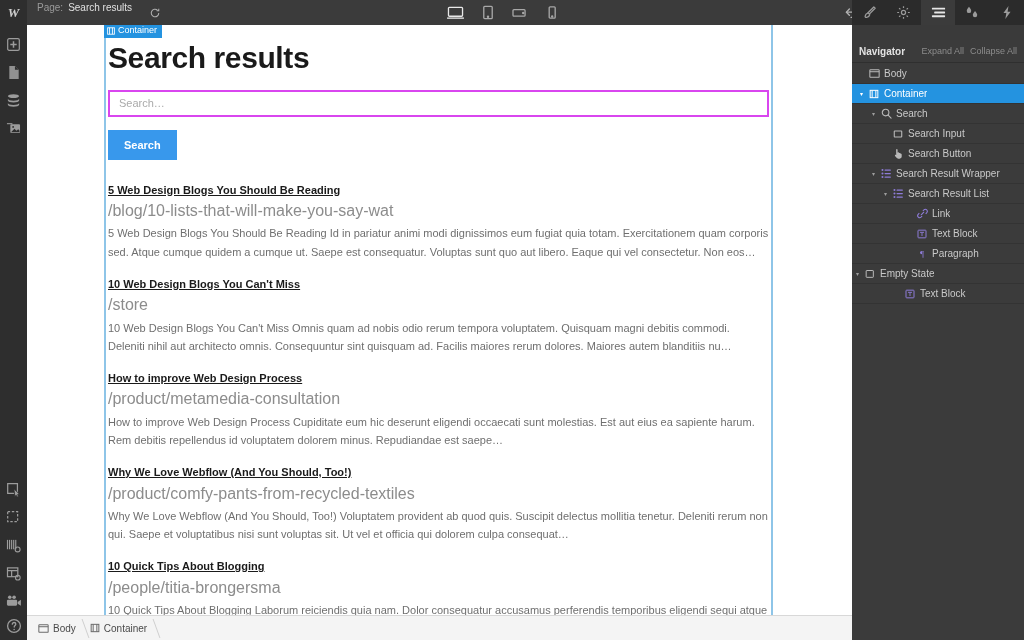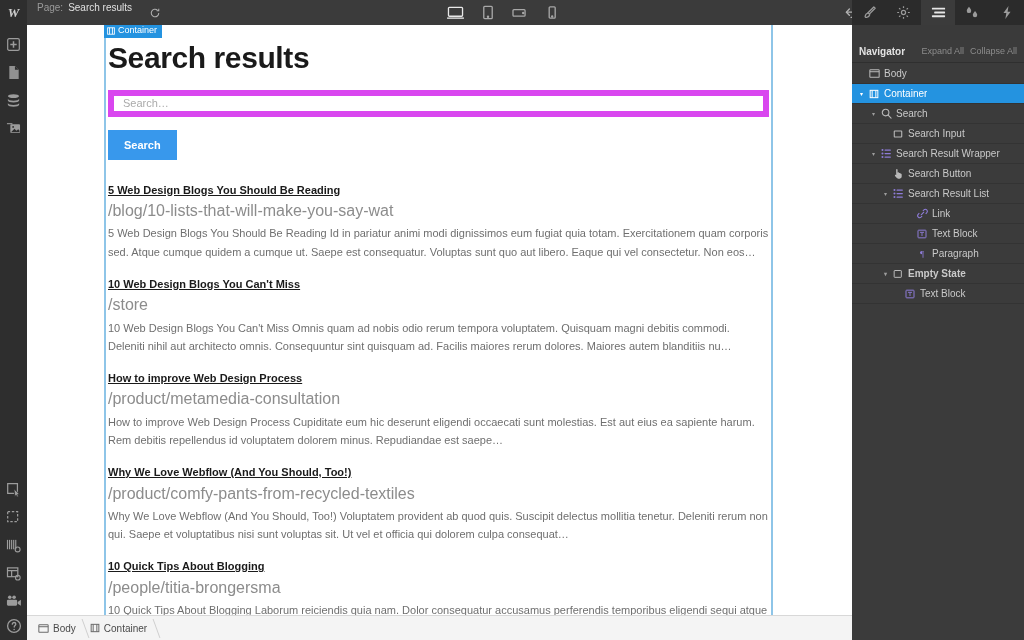--- a/index.html
+++ b/index.html
@@ -103,21 +103,21 @@
   .container-inner { padding: 16px 0 0 0; }
 
   h1.page-h1 {
     font-size: 30px; line-height: 1.15; font-weight: bold;
     color: #1a1a1a; letter-spacing: -0.4px;
     font-family: "Liberation Sans", sans-serif;
     padding: 0 2px; margin-bottom: 14px;
   }
   .search-form { padding: 0 2px; }
   .search-input {
-    width: 100%; height: 27px; border: 6px solid #d946ef;
+    width: 100%; height: 27px; border: 2px solid #d946ef;
     background: #fff; color: #aaaaaa; font-size: 11px;
     padding: 0 9px; display: flex; align-items: center;
     font-family: "Liberation Sans", sans-serif;
   }
   .search-btn {
     margin-top: 13px; background: #3898ec; color: #fff;
     font-size: 11px; font-weight: bold; padding: 9px 16px;
     display: inline-block; border: none;
     font-family: "Liberation Sans", sans-serif;
   }
@@ -467,44 +467,44 @@
         </div>
         <div class="tree-row" style="padding-left: 28px;">
           <span class="tw-arrow"></span>
           <span class="tw-icon">
             <svg width="10" height="10" viewBox="0 0 11 11" fill="none" stroke="currentColor" stroke-width="1.2">
               <rect x="1.4" y="2.2" width="8.2" height="6.6" rx="0.6"></rect>
             </svg>
           </span>
           <span class="tw-label">Search Input</span>
         </div>
+        <div class="tree-row" style="padding-left: 28px;">
+          <span class="tw-arrow"></span>
+          <span class="tw-icon">
+            <svg width="11" height="11" viewBox="0 0 12 12" fill="currentColor">
+              <path d="M4.2 1.2c.5 0 .8.4.8.9v3.1c.3-.5.9-.6 1.3-.4.3.1.5.4.5.7.4-.3 1-.2 1.3.2.2.2.2.4.2.6.4-.2.9 0 1.1.4.1.2.1.4.1.6v2.1c0 1.2-1 2.2-2.2 2.2H5.6c-.7 0-1.3-.3-1.7-.9L2.2 8.6c-.3-.4-.2-.9.2-1.2.3-.2.8-.2 1.1.1l-.1-5.4c0-.5.3-.9.8-.9z"></path>
+            </svg>
+          </span>
+          <span class="tw-label">Search Button</span>
+        </div>
         <div class="tree-row" style="padding-left: 16px;">
           <span class="tw-arrow">▾</span>
           <span class="tw-icon purple">
             <svg width="11" height="11" viewBox="0 0 12 12" fill="currentColor">
               <circle cx="1.6" cy="2.2" r="1.1"></circle>
               <rect x="3.8" y="1.6" width="7" height="1.3" rx="0.5"></rect>
               <circle cx="1.6" cy="6" r="1.1"></circle>
               <rect x="3.8" y="5.4" width="7" height="1.3" rx="0.5"></rect>
               <circle cx="1.6" cy="9.8" r="1.1"></circle>
               <rect x="3.8" y="9.2" width="7" height="1.3" rx="0.5"></rect>
             </svg>
           </span>
           <span class="tw-label">Search Result Wrapper</span>
         </div>
         <div class="tree-row" style="padding-left: 28px;">
-          <span class="tw-arrow"></span>
-          <span class="tw-icon">
-            <svg width="11" height="11" viewBox="0 0 12 12" fill="currentColor">
-              <path d="M4.2 1.2c.5 0 .8.4.8.9v3.1c.3-.5.9-.6 1.3-.4.3.1.5.4.5.7.4-.3 1-.2 1.3.2.2.2.2.4.2.6.4-.2.9 0 1.1.4.1.2.1.4.1.6v2.1c0 1.2-1 2.2-2.2 2.2H5.6c-.7 0-1.3-.3-1.7-.9L2.2 8.6c-.3-.4-.2-.9.2-1.2.3-.2.8-.2 1.1.1l-.1-5.4c0-.5.3-.9.8-.9z"></path>
-            </svg>
-          </span>
-          <span class="tw-label">Search Button</span>
-        </div>
-        <div class="tree-row" style="padding-left: 28px;">
           <span class="tw-arrow">▾</span>
           <span class="tw-icon purple">
             <svg width="11" height="11" viewBox="0 0 12 12" fill="currentColor">
               <circle cx="1.6" cy="2.2" r="1.1"></circle>
               <rect x="3.8" y="1.6" width="7" height="1.3" rx="0.5"></rect>
               <circle cx="1.6" cy="6" r="1.1"></circle>
               <rect x="3.8" y="5.4" width="7" height="1.3" rx="0.5"></rect>
               <circle cx="1.6" cy="9.8" r="1.1"></circle>
               <rect x="3.8" y="9.2" width="7" height="1.3" rx="0.5"></rect>
             </svg>
@@ -532,21 +532,21 @@
           </span>
           <span class="tw-label">Text Block</span>
         </div>
         <div class="tree-row" style="padding-left: 52px;">
           <span class="tw-arrow"></span>
           <span class="tw-icon purple">
             <span style="font-size:9px;color:currentColor;font-family:'Liberation Serif',serif;">¶</span>
           </span>
           <span class="tw-label">Paragraph</span>
         </div>
-        <div class="tree-row" style="padding-left: 28px; font-weight: bold;">
+        <div class="tree-row" style="">
           <span class="tw-arrow">▾</span>
           <span class="tw-icon">
             <svg width="10" height="10" viewBox="0 0 12 12" fill="none" stroke="currentColor" stroke-width="1.2">
               <rect x="1.4" y="1.8" width="8.6" height="8.2" rx="0.6"></rect>
             </svg>
           </span>
           <span class="tw-label">Empty State</span>
         </div>
         <div class="tree-row" style="padding-left: 40px;">
           <span class="tw-arrow"></span>

